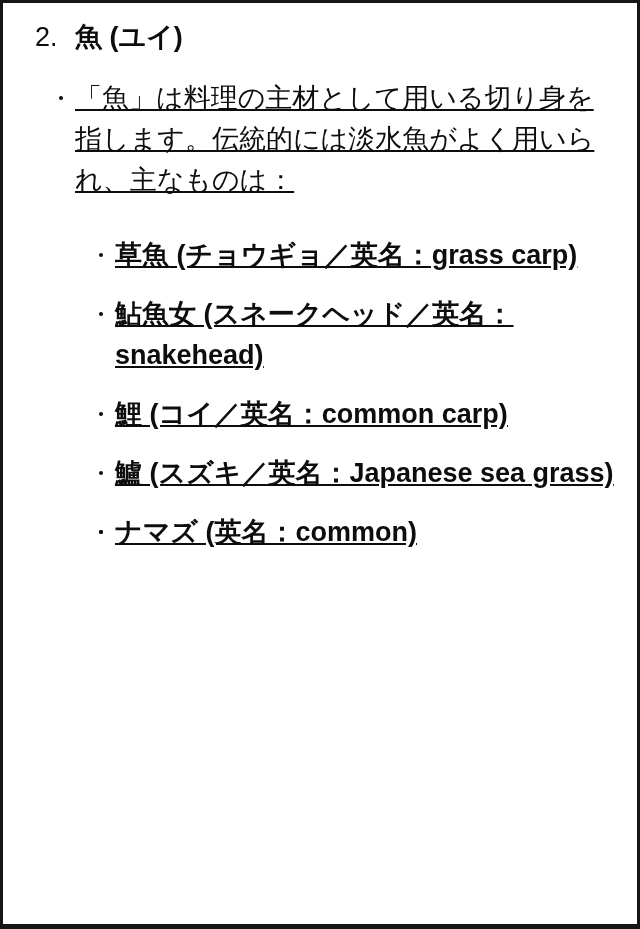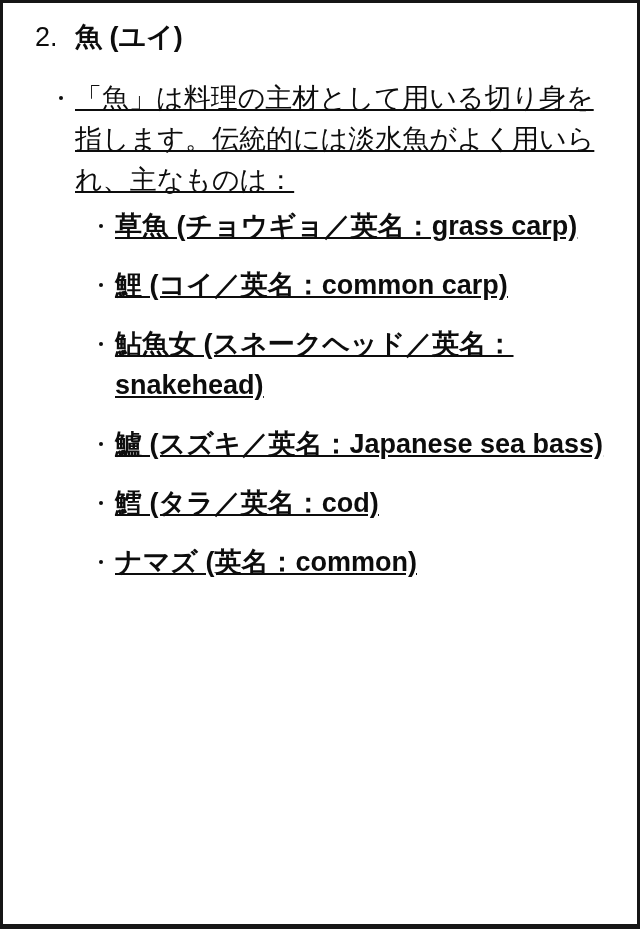--- a/index.html
+++ b/index.html
@@ -50,21 +50,21 @@
   .dot {
     position: absolute;
     left: -16px;
     top: 18px;
     width: 4px;
     height: 4px;
     border-radius: 50%;
     background: #0d0d0d;
   }
   ul.fish-list {
-    margin-top: 5px;
+    margin-top: 34px;
   }
   .bold {
     font-weight: 700;
   }
 </style>
 </head>
 <body>
 
 <div class="page">
 
@@ -78,33 +78,32 @@
       <span class="dot"></span>
       <span class="li-text">「魚」は料理の主材として用いる切り身を指します。伝統的には淡水魚がよく用いられ、主なものは：</span>
 
       <ul class="blist fish-list">
         <li>
           <span class="dot"></span>
           <span class="li-text bold">草魚 (チョウギョ／英名：grass carp)</span>
         </li>
         <li>
           <span class="dot"></span>
+          <span class="li-text bold">鮎魚女 (スネークヘッド／英名：snakehead)</span>
+        </li>
+        <li>
+          <span class="dot"></span>
           <span class="li-text bold">鯉 (コイ／英名：common carp)</span>
         </li>
         <li>
           <span class="dot"></span>
-          <span class="li-text bold">鮎魚女 (スネークヘッド／英名：snakehead)</span>
+          <span class="li-text bold">鱸 (スズキ／英名：Japanese sea grass)</span>
         </li>
         <li>
           <span class="dot"></span>
-          <span class="li-text bold">鱸 (スズキ／英名：Japanese sea bass)</span>
-        </li>
-        <li>
-          <span class="dot"></span>
-          <span class="li-text bold">鱈 (タラ／英名：cod)</span>
         </li>
         <li>
           <span class="dot"></span>
           <span class="li-text bold">ナマズ (英名：common)</span>
         </li>
       </ul>
     </li>
 
   </ul>
 

